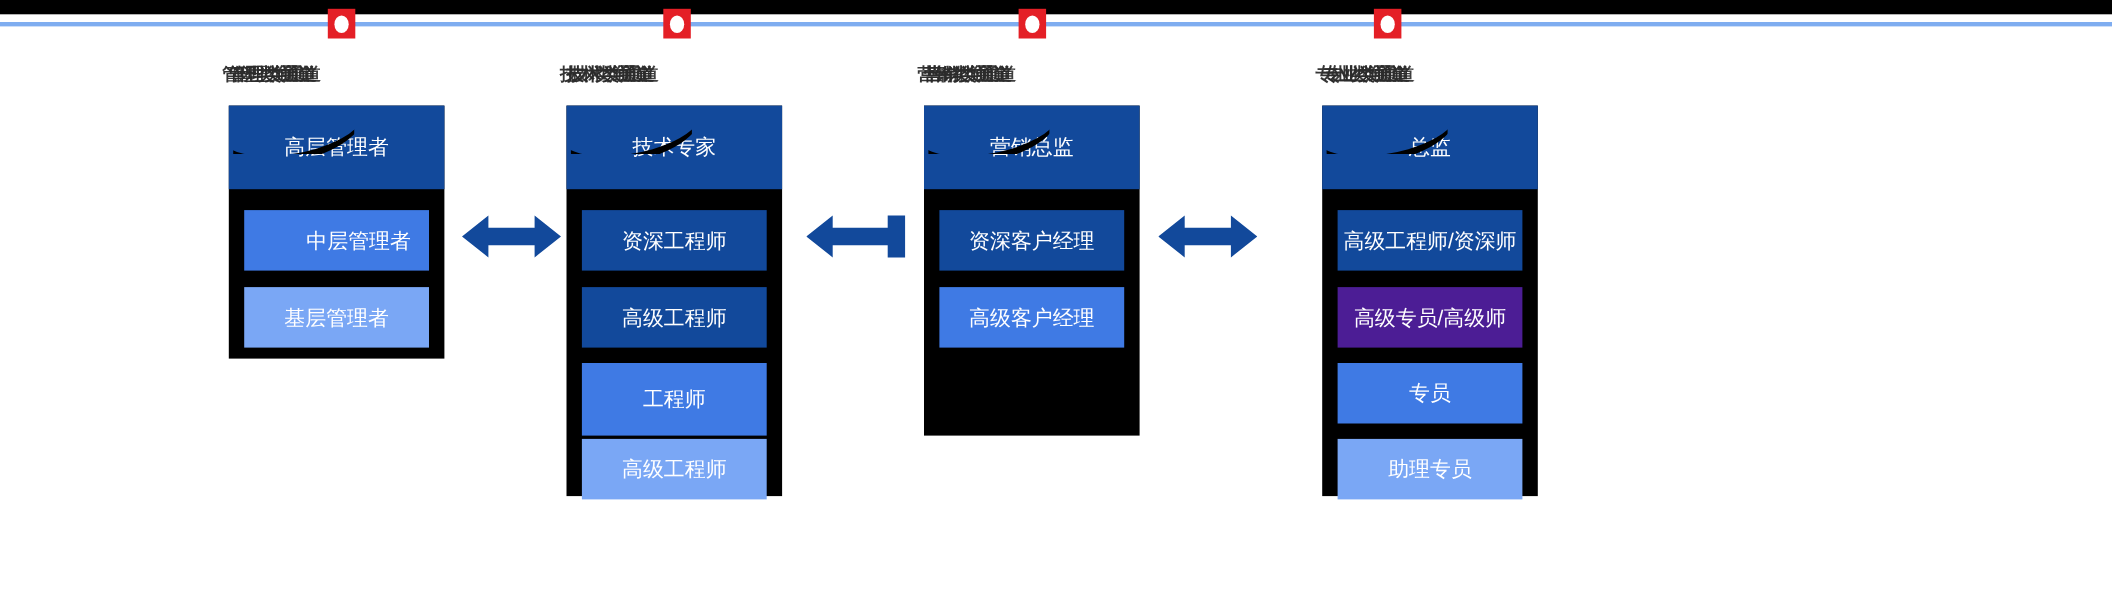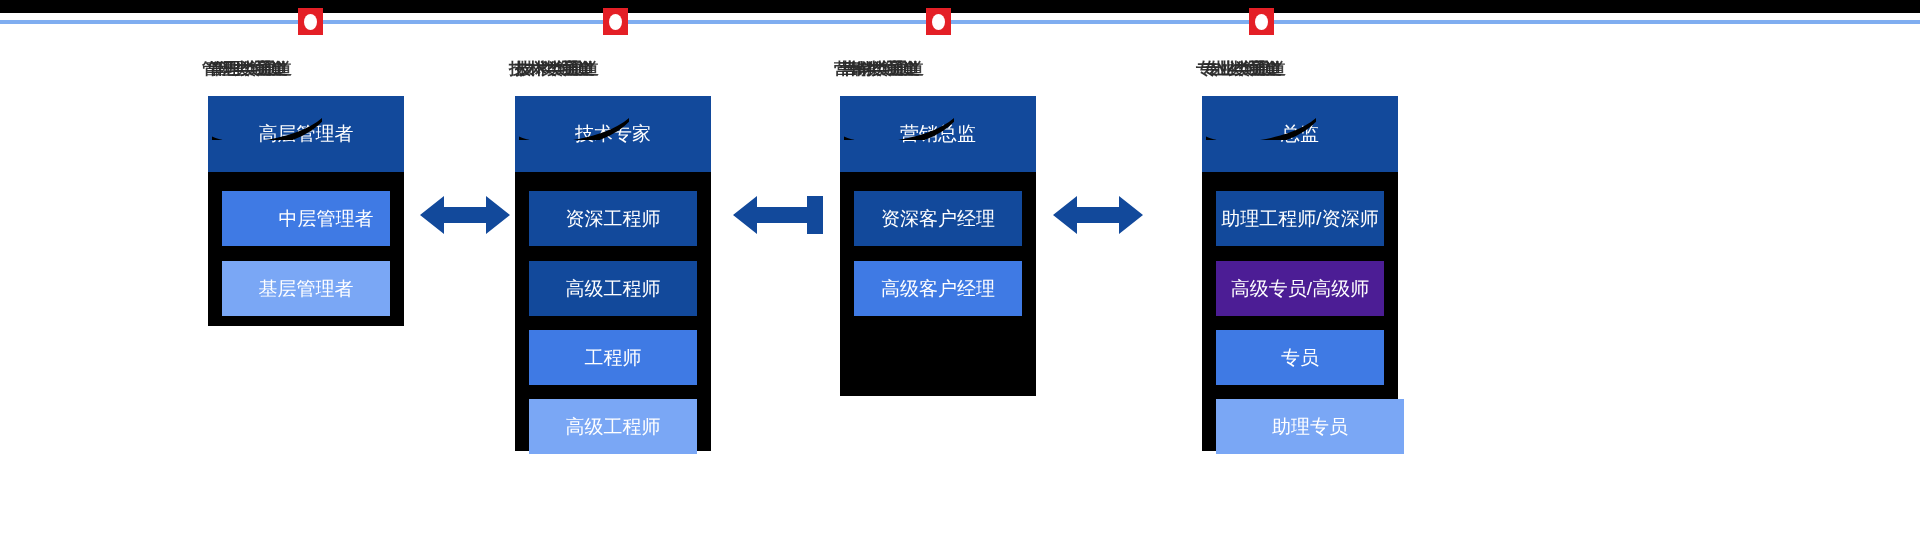--- a/index.html
+++ b/index.html
@@ -171,21 +171,21 @@
           <div class="swoosh"></div>
           <div class="rung" style="position: absolute; left: 0px; top: 0px; width: 196px; height: 76px; background: rgb(18, 73, 155);">
             <span>技术专家</span>
           </div>
           <div class="rung" style="position: absolute; left: 14px; top: 95px; width: 168px; height: 55px; background: rgb(18, 73, 155);">
             <span>资深工程师</span>
           </div>
           <div class="rung" style="position: absolute; left: 14px; top: 165px; width: 168px; height: 55px; background: rgb(18, 73, 155);">
             <span>高级工程师</span>
           </div>
-          <div class="rung" style="position: absolute; left: 14px; top: 234px; width: 168px; height: 55px; background: rgb(63, 122, 228);">
+          <div class="rung" style="position: absolute; left: 14px; top: 234px; width: 168px; height: 66px; background: rgb(63, 122, 228);">
             <span>工程师</span>
           </div>
           <div class="rung" style="position: absolute; left: 14px; top: 303px; width: 168px; height: 55px; background: rgb(122, 167, 245);">
             <span>高级工程师</span>
           </div>
         </div>
       </div>
       <div class="column" id="col2" style="left: 840px; width: 196px;">
         <div class="col-title">
           <span class="shadow-text a">营销类通道</span>
@@ -210,29 +210,29 @@
           <span class="shadow-text a">专业类通道</span>
           <span class="shadow-text b">专业类通道</span>
           <span class="shadow-text ">专业类通道</span>
         </div>
         <div class="ladder" style="height: 355px; width: 196px; background: rgb(0, 0, 0);">
           <div class="swoosh"></div>
           <div class="rung" style="position: absolute; left: 0px; top: 0px; width: 196px; height: 76px; background: rgb(18, 73, 155);">
             <span>总监</span>
           </div>
           <div class="rung" style="position: absolute; left: 14px; top: 95px; width: 168px; height: 55px; background: rgb(18, 73, 155);">
-            <span>助理工程师/资深师</span>
+            <span>高级工程师/资深师</span>
           </div>
           <div class="rung" style="position: absolute; left: 14px; top: 165px; width: 168px; height: 55px; background: #4c1d95;">
             <span>高级专员/高级师</span>
           </div>
           <div class="rung" style="position: absolute; left: 14px; top: 234px; width: 168px; height: 55px; background: rgb(63, 122, 228);">
             <span>专员</span>
           </div>
-          <div class="rung" style="position: absolute; left: 14px; top: 303px; width: 188px; height: 55px; background: rgb(122, 167, 245);">
+          <div class="rung" style="position: absolute; left: 14px; top: 303px; width: 168px; height: 55px; background: rgb(122, 167, 245);">
             <span>助理专员</span>
           </div>
         </div>
       </div>
     </div>
 
   <div id="arrows-root">
       <div class="arrow" style="left: 420px; top: 192px;">
         <svg width="90" height="46" viewBox="0 0 90 46">
           <path d="M0 23 L24 4 L24 15 L66 15 L66 4 L90 23 L66 42 L66 31 L24 31 L24 42 Z" fill="#12499b"></path>

